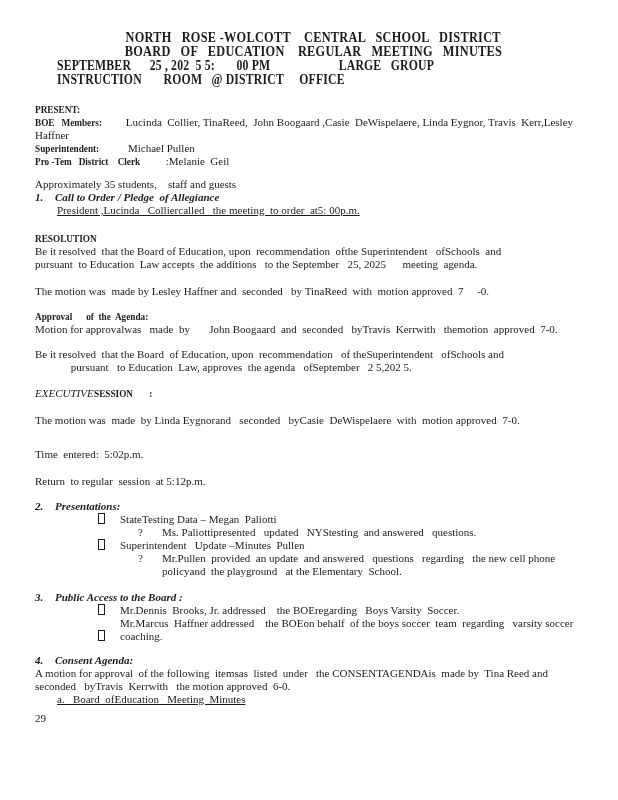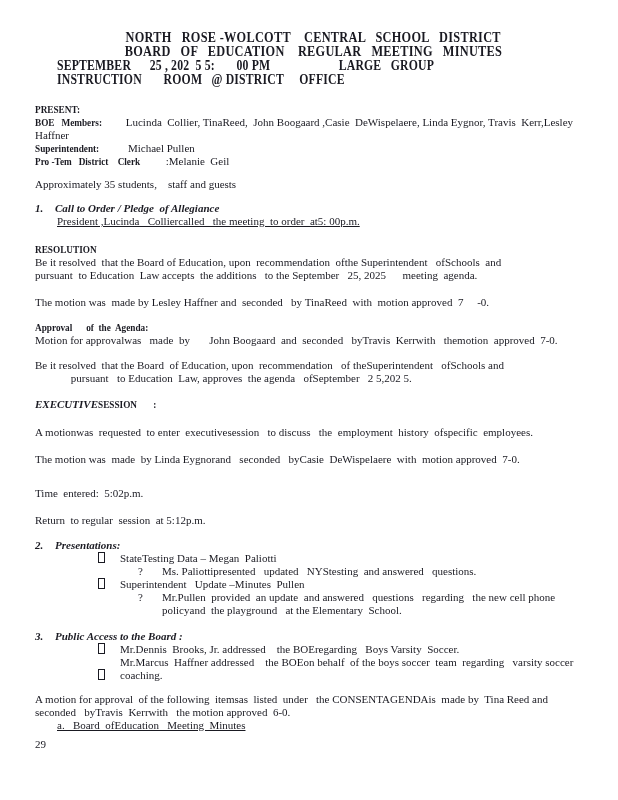--- a/index.html
+++ b/index.html
@@ -5,21 +5,21 @@
   html,body{margin:0;padding:0;background:#ffffff;}
   body{width:618px;height:800px;overflow:hidden;
        font-family:"Liberation Serif","DejaVu Serif",serif;
        color:#1a1a22;-webkit-font-smoothing:antialiased;}
   .page{padding:31px 26px 0 35px;font-size:11px;line-height:13px;}
   .pre{white-space:pre-wrap;}
   .c{text-align:center;}
   .hline{line-height:14px;font-size:14px;}
   .cond{font-weight:700;display:inline-block;transform:scaleX(0.84);transform-origin:0 50%;}
   .condc{font-weight:700;display:inline-block;transform:scaleX(0.88);transform-origin:50% 50%;letter-spacing:.3px;}
-  .bi{font-weight:700;font-style:italic;}
+  .bi{font-weight:400;font-style:italic;}
   .heading{font-weight:700;font-style:italic;}
   .hnum{display:inline-block;width:20px;}
   .indent1{padding-left:22px;text-decoration:underline;}
   .brow{display:flex;align-items:flex-end;padding-left:63px;}
   .bgut{width:22px;flex:0 0 22px;}
   .box-glyph{display:inline-block;width:5px;height:9px;border:1px solid #1a1a22;vertical-align:-1px;}
   .btxt{flex:1;white-space:pre-wrap;}
   .srow{display:flex;align-items:flex-start;padding-left:103px;}
   .sgut{width:24px;flex:0 0 24px;}
   .pagenum{text-align:left;padding-right:16px;margin-top:6px;}
@@ -35,21 +35,21 @@
 
   <div style="margin-top:16px">
     <div><span class="cond">PRESENT:</span></div>
     <div class="pre"><span class="cond pre">BOE   Members:</span><span class="pre">    Lucinda  Collier, TinaReed,  John Boogaard ,Casie  DeWispelaere, Linda Eygnor, Travis  Kerr,Lesley Haffner</span></div>
     <div class="pre"><span class="cond pre">Superintendent:</span><span class="pre">      Michael Pullen</span></div>
     <div class="pre"><span class="cond pre">Pro -Tem   District    Clerk</span><span class="pre">  :Melanie  Geil</span></div>
   </div>
 
   <div class="pre" style="margin-top:10px">Approximately 35 students,    staff and guests</div>
 
-  <div style="margin-top:11px">
+  <div style="">
     <div class="heading"><span class="hnum">1.</span><span class="pre">Call to Order / Pledge  of Allegiance</span></div>
     <div class="pre indent1">President ,Lucinda   Colliercalled   the meeting  to order  at5: 00p.m.</div>
   </div>
 
   <div style="margin-top:15px">
     <div><span class="cond">RESOLUTION</span></div>
     <div class="pre">Be it resolved  that the Board of Education, upon  recommendation  ofthe Superintendent   ofSchools  and
 pursuant  to Education  Law accepts  the additions   to the September   25, 2025      meeting  agenda.</div>
   </div>
 
@@ -58,21 +58,20 @@
   <div style="margin-top:12px">
     <div><span class="cond pre">Approval      of  the  Agenda:</span></div>
     <div class="pre">Motion for approvalwas   made  by       John Boogaard  and  seconded   byTravis  Kerrwith   themotion  approved  7-0.</div>
   </div>
 
   <div class="pre" style="margin-top:12px">Be it resolved  that the Board  of Education, upon  recommendation   of theSuperintendent   ofSchools and
              pursuant   to Education  Law, approves  the agenda   ofSeptember   2 5,202 5.</div>
 
   <div style="margin-top:13px"><span class="bi">EXECUTIVE</span><span class="cond">SESSION</span><span class="cond pre">    :</span></div>
 
-  <div class="pre" style="margin-top:15px">A motionwas  requested  to enter  executivesession   to discuss   the  employment  history  ofspecific  employees.</div>
   <div class="pre" style="margin-top:14px">The motion was  made  by Linda Eygnorand   seconded   byCasie  DeWispelaere  with  motion approved  7-0.</div>
   <div class="pre" style="margin-top:21px">Time  entered:  5:02p.m.</div>
   <div class="pre" style="margin-top:14px">Return  to regular  session  at 5:12p.m.</div>
 
   <div style="margin-top:12px">
     <div class="heading"><span class="hnum">2.</span><span class="pre">Presentations:</span></div>
     <div class="brow">
       <span class="bgut"><span class="box-glyph"></span></span>
       <span class="btxt">StateTesting Data – Megan  Paliotti</span>
     </div>
@@ -98,20 +97,21 @@
       <span class="btxt">Mr.Dennis  Brooks, Jr. addressed    the BOEregarding   Boys Varsity  Soccer.</span>
     </div>
     <div class="brow">
       <span class="bgut"><span class="box-glyph"></span></span>
       <span class="btxt">Mr.Marcus  Haffner addressed    the BOEon behalf  of the boys soccer  team  regarding   varsity soccer
 coaching.</span>
     </div>
   </div>
 
   <div style="margin-top:11px">
+    <div class="heading"><span class="hnum">4.</span><span class="pre">Consent Agenda:</span></div>
     <div class="pre">A motion for approval  of the following  itemsas  listed  under   the CONSENTAGENDAis  made by  Tina Reed and
 seconded   byTravis  Kerrwith   the motion approved  6-0.</div>
     <div class="pre indent1">a.   Board  ofEducation   Meeting  Minutes</div>
   </div>
 
   <div class="pagenum">29</div>
 
 </div>
 
 </body></html>

